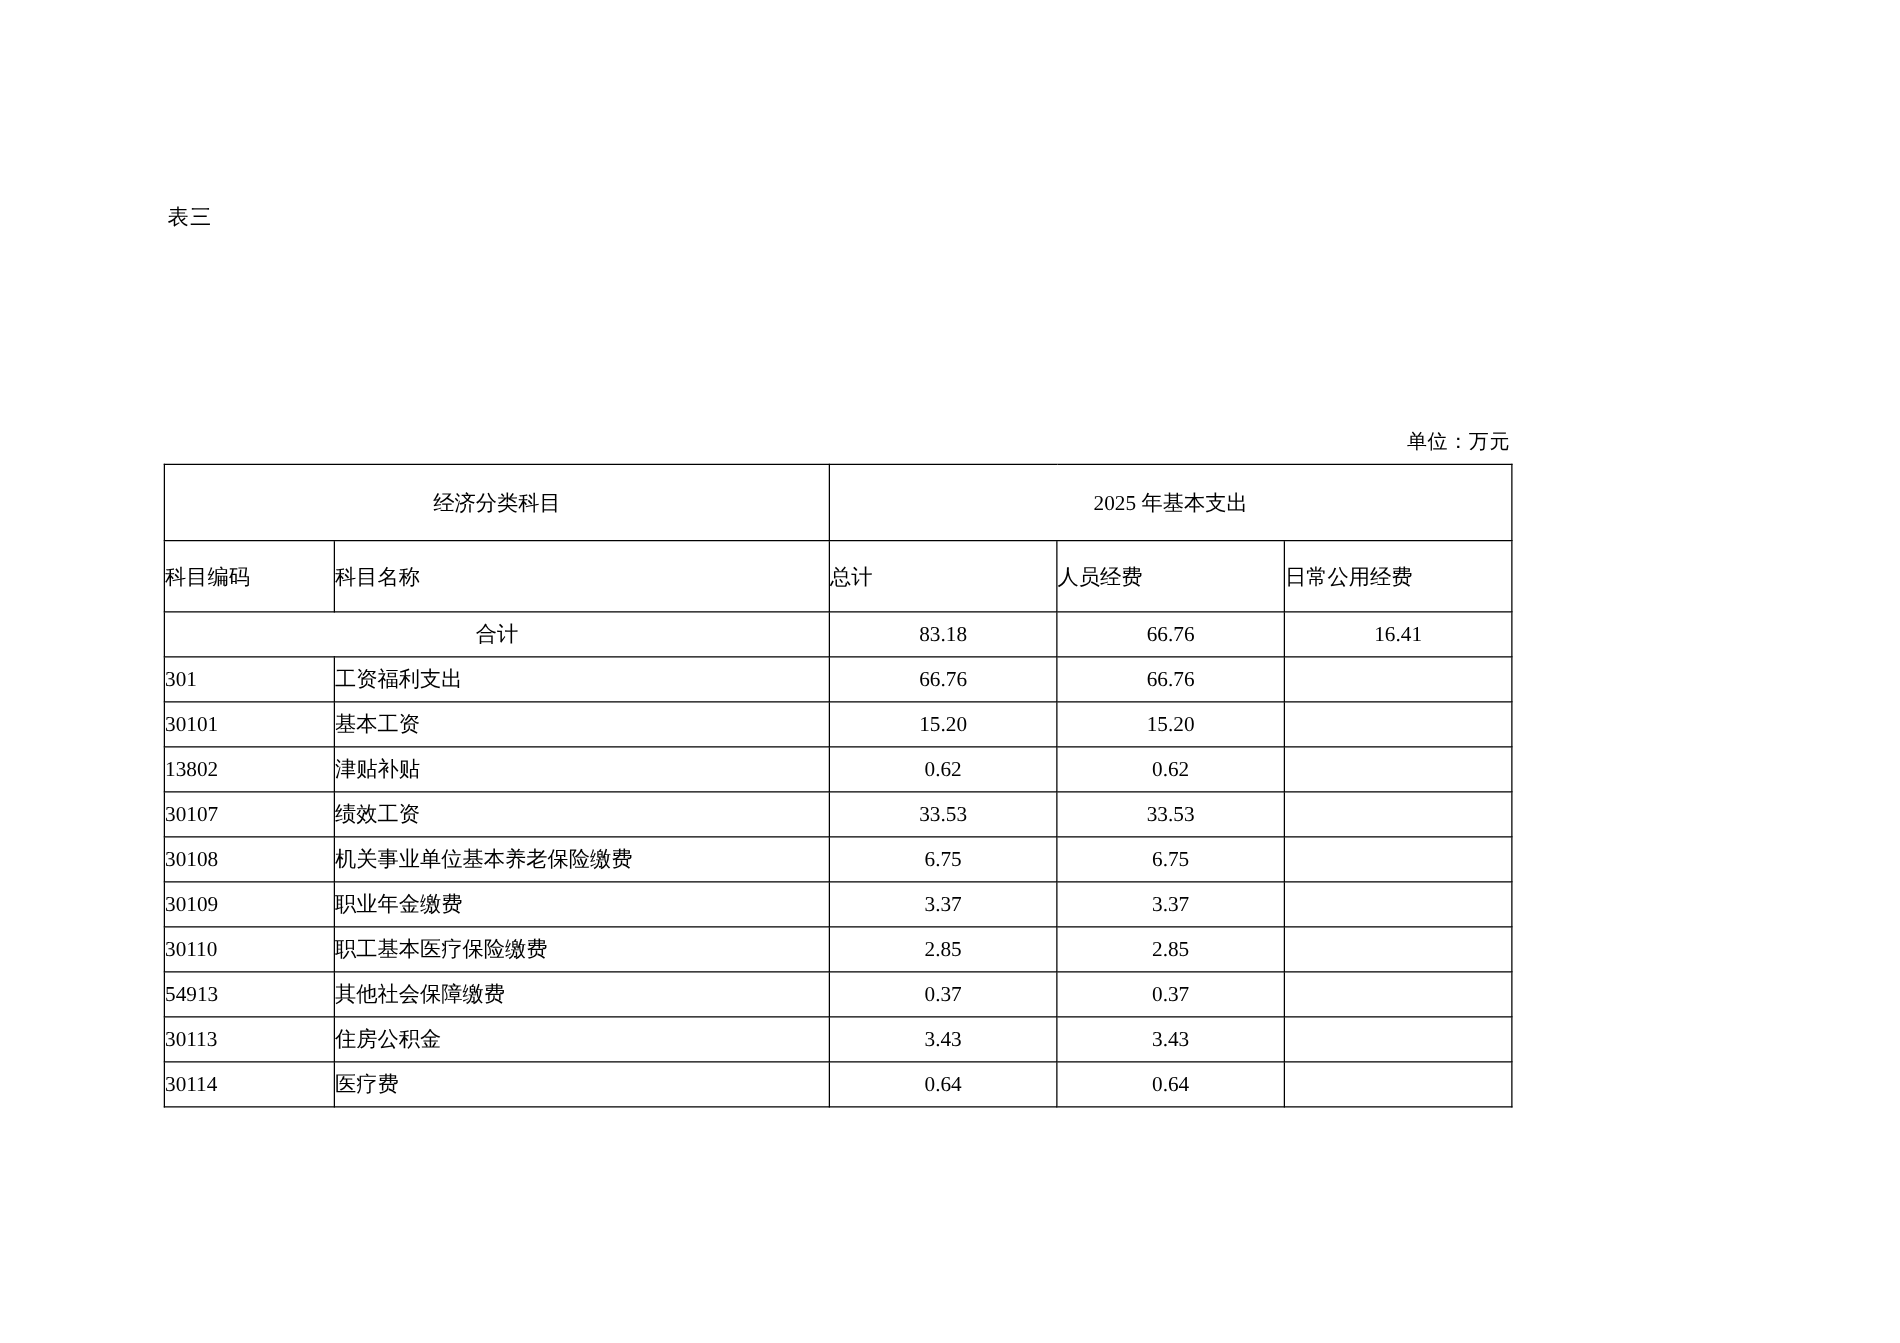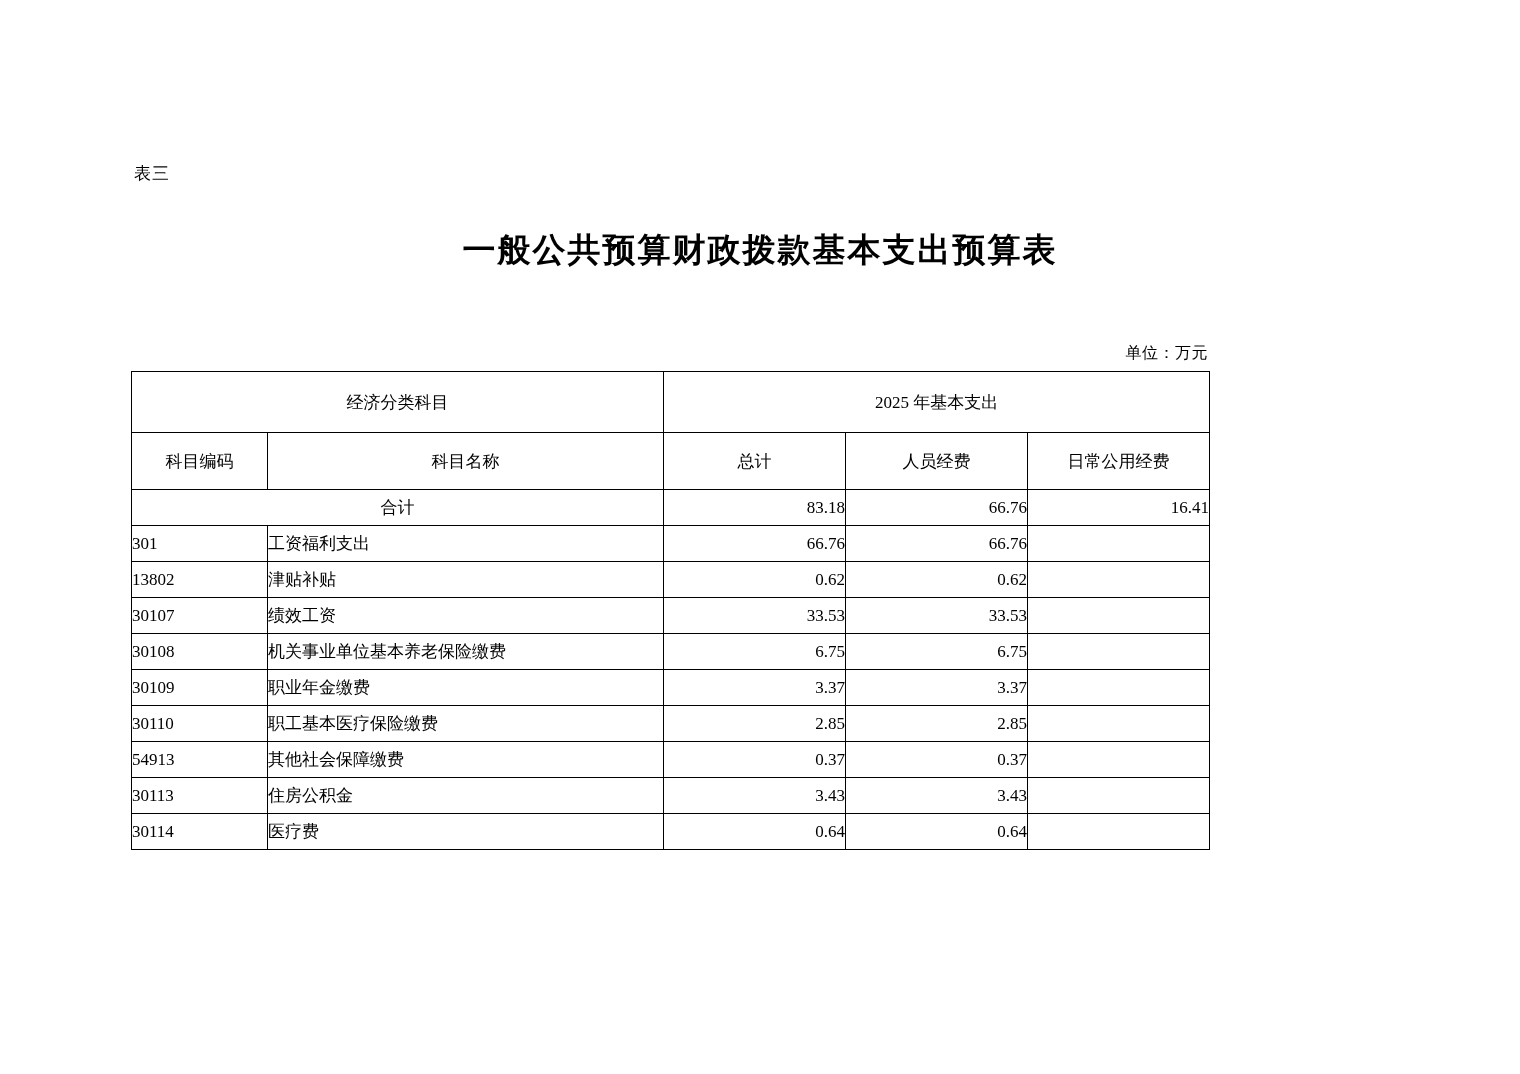--- a/index.html
+++ b/index.html
@@ -62,46 +62,45 @@
     height: 35px;
     vertical-align: middle;
   }
   .h-group {
     height: 60px !important;
     text-align: center;
     font-size: 21px;
   }
   .h-sub {
     height: 56px !important;
-    text-align: center;
+    text-align: left;
     font-size: 20px;
   }
   .cell-center { text-align: center; }
   .cell-right  { text-align: right; padding-right: 12px; }
   .cell-code-1 { padding-left: 14px; text-align: left; }
   .cell-code-2 { padding-left: 30px; text-align: left; }
   .cell-name-1 { padding-left: 150px; text-align: left; }
   .cell-name-2 { padding-left: 158px; text-align: left; }
   .row-total td { height: 44px; }
   .row-301 td { height: 40px; }
-  .num { font-family: "Liberation Serif", "DejaVu Serif", serif; }
+  .num { font-family: "Liberation Serif", "DejaVu Serif", serif; text-align: center; }
   col.c1 { width: 136px; }
   col.c2 { width: 396px; }
   col.c3 { width: 182px; }
   col.c4 { width: 182px; }
   col.c5 { width: 182px; }
 </style>
 </head>
 <body>
 
 <div class="page">
 
   <div class="corner-label">表三</div>
 
-  <div class="doc-title">一般公共预算财政拨款基本支出预算表</div>
 
   <div class="unit-note">单位：万元</div>
 
   <table class="budget">
     <colgroup>
       <col class="c1">
         <col class="c2">
         <col class="c3">
         <col class="c4">
         <col class="c5">
@@ -127,20 +126,27 @@
       </tr>
 
       <tr class="row-301">
         <td class="cell-code-1">301</td>
         <td class="cell-name-1">工资福利支出</td>
         <td class="cell-right num">66.76</td>
         <td class="cell-right num">66.76</td>
         <td class="cell-right num"></td>
       </tr>
 
+      <tr>
+        <td class="cell-code-2">30101</td>
+        <td class="cell-name-2">基本工资</td>
+        <td class="cell-right num">15.20</td>
+        <td class="cell-right num">15.20</td>
+        <td class="cell-right num"></td>
+      </tr>
 
       <tr>
         <td class="cell-code-2">13802</td>
         <td class="cell-name-2">津贴补贴</td>
         <td class="cell-right num">0.62</td>
         <td class="cell-right num">0.62</td>
         <td class="cell-right num"></td>
       </tr>
 
       <tr>

